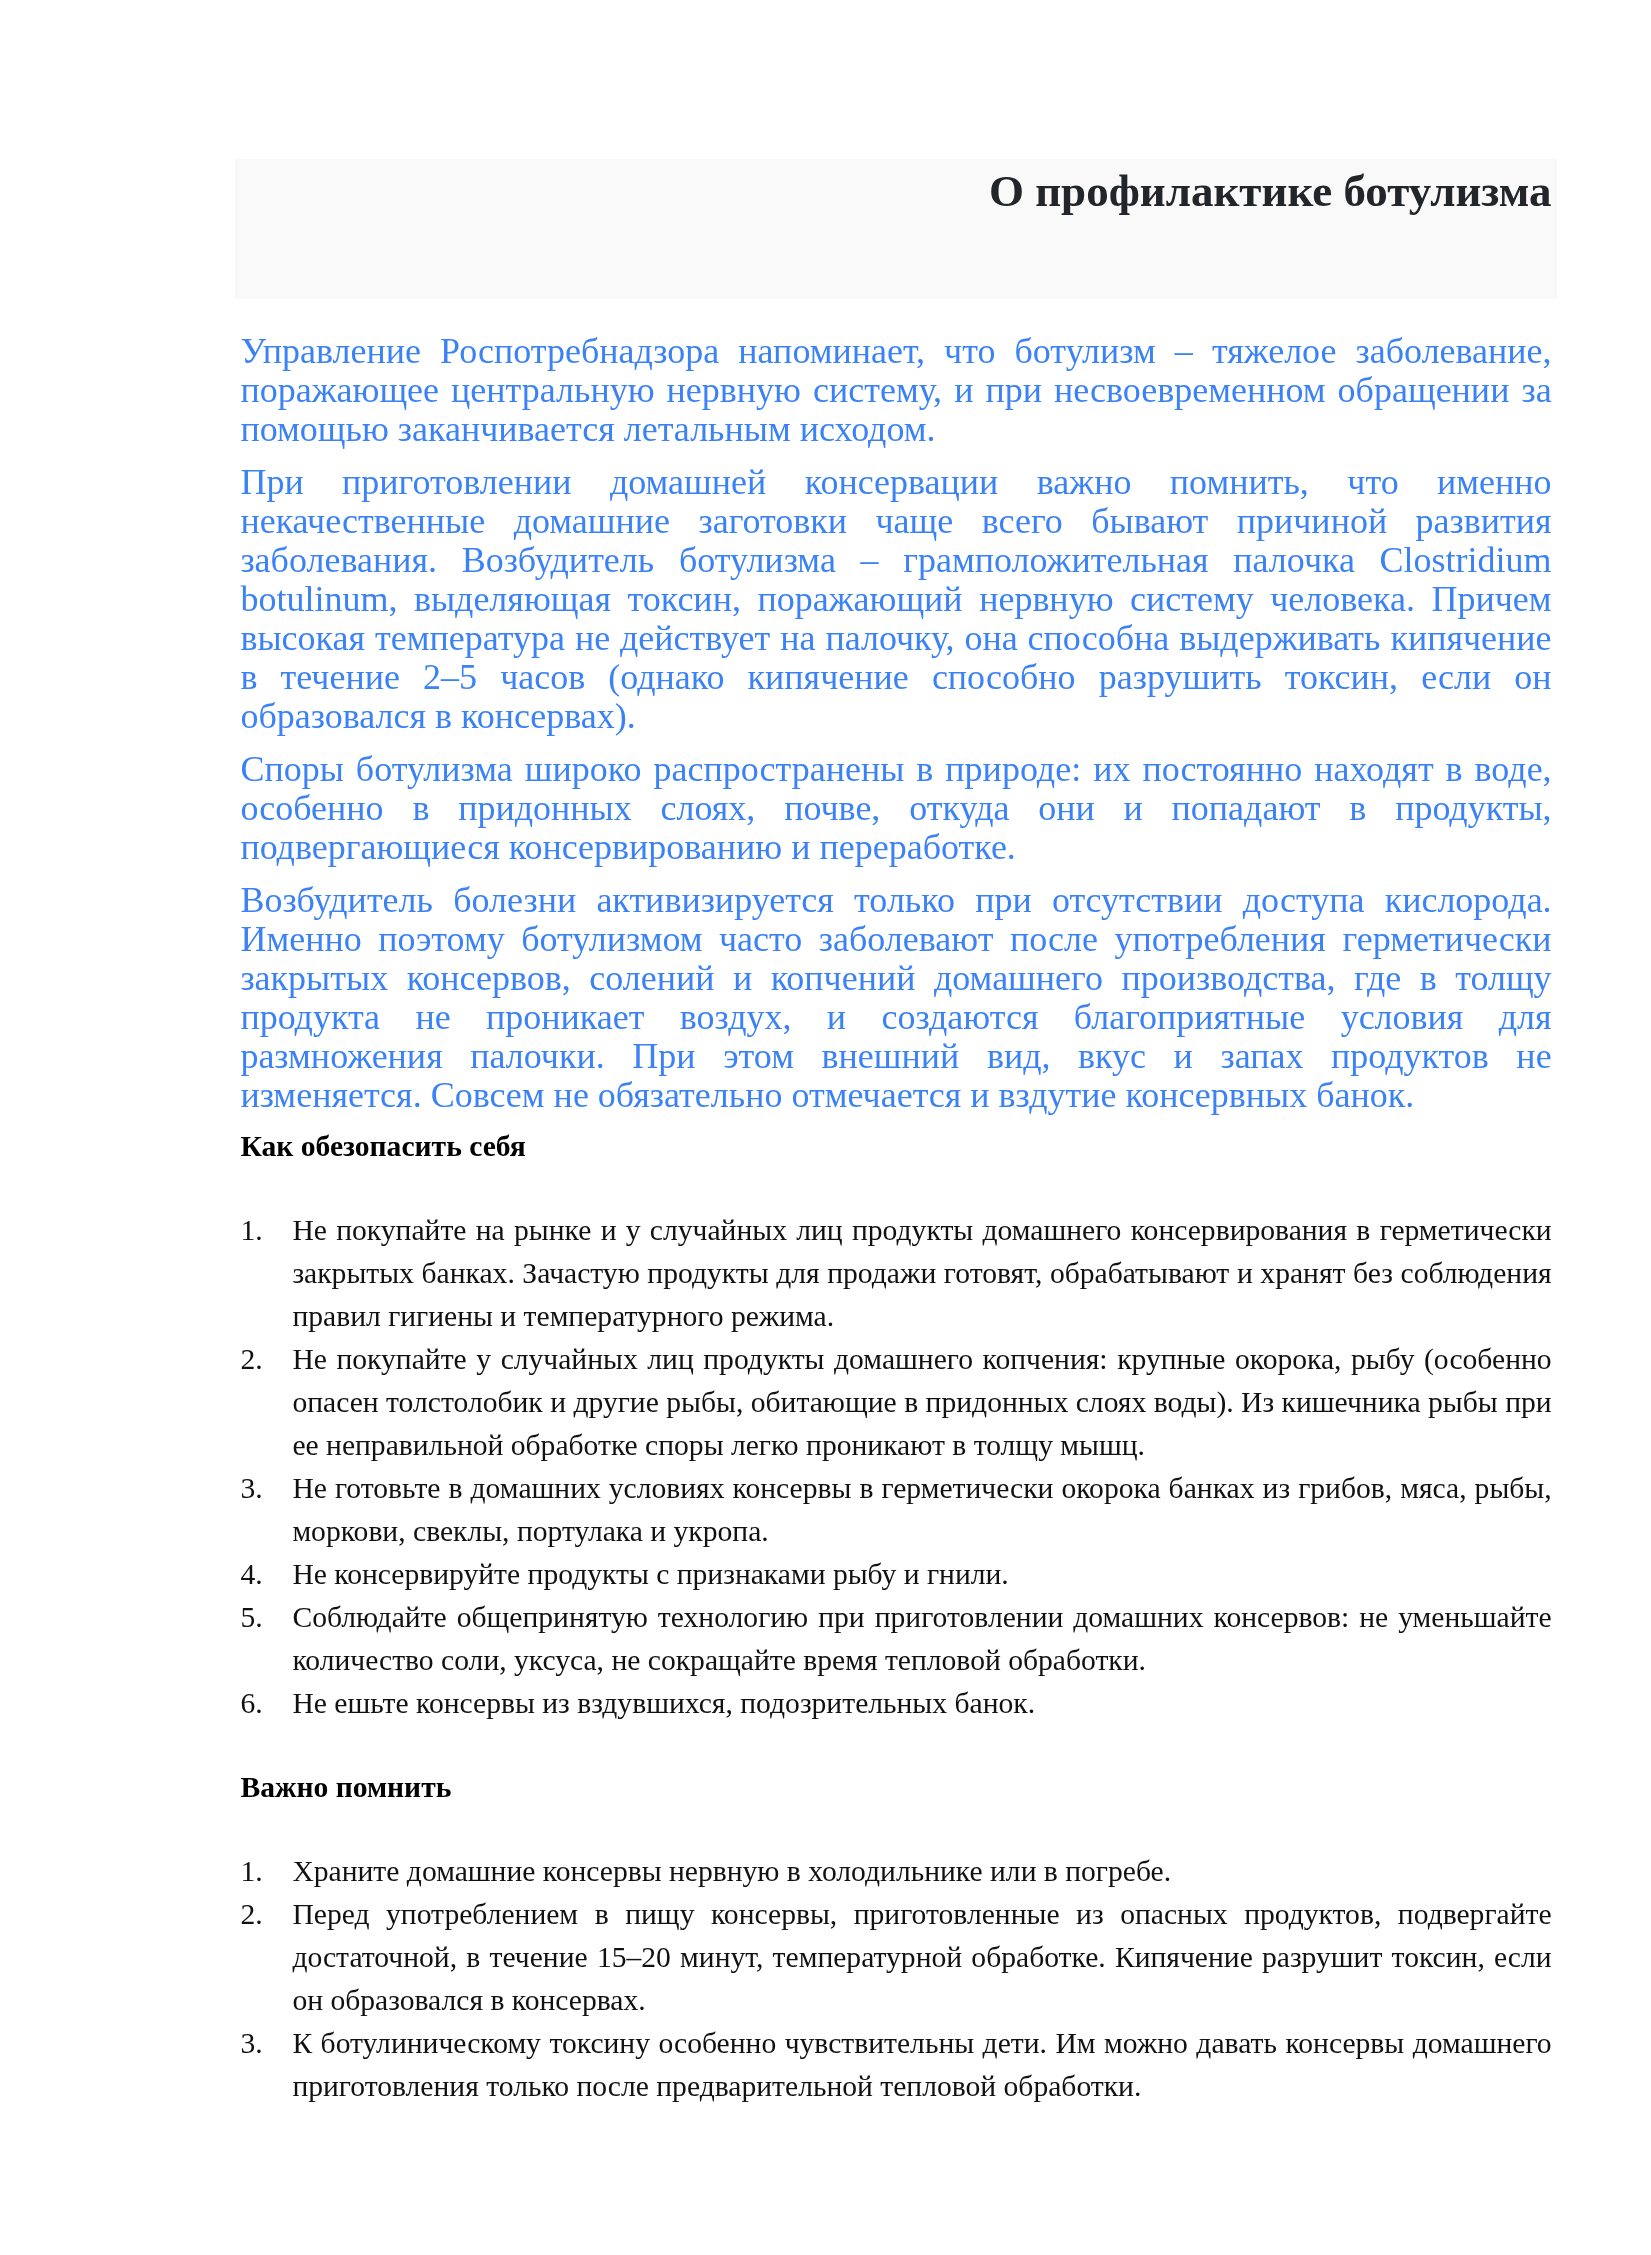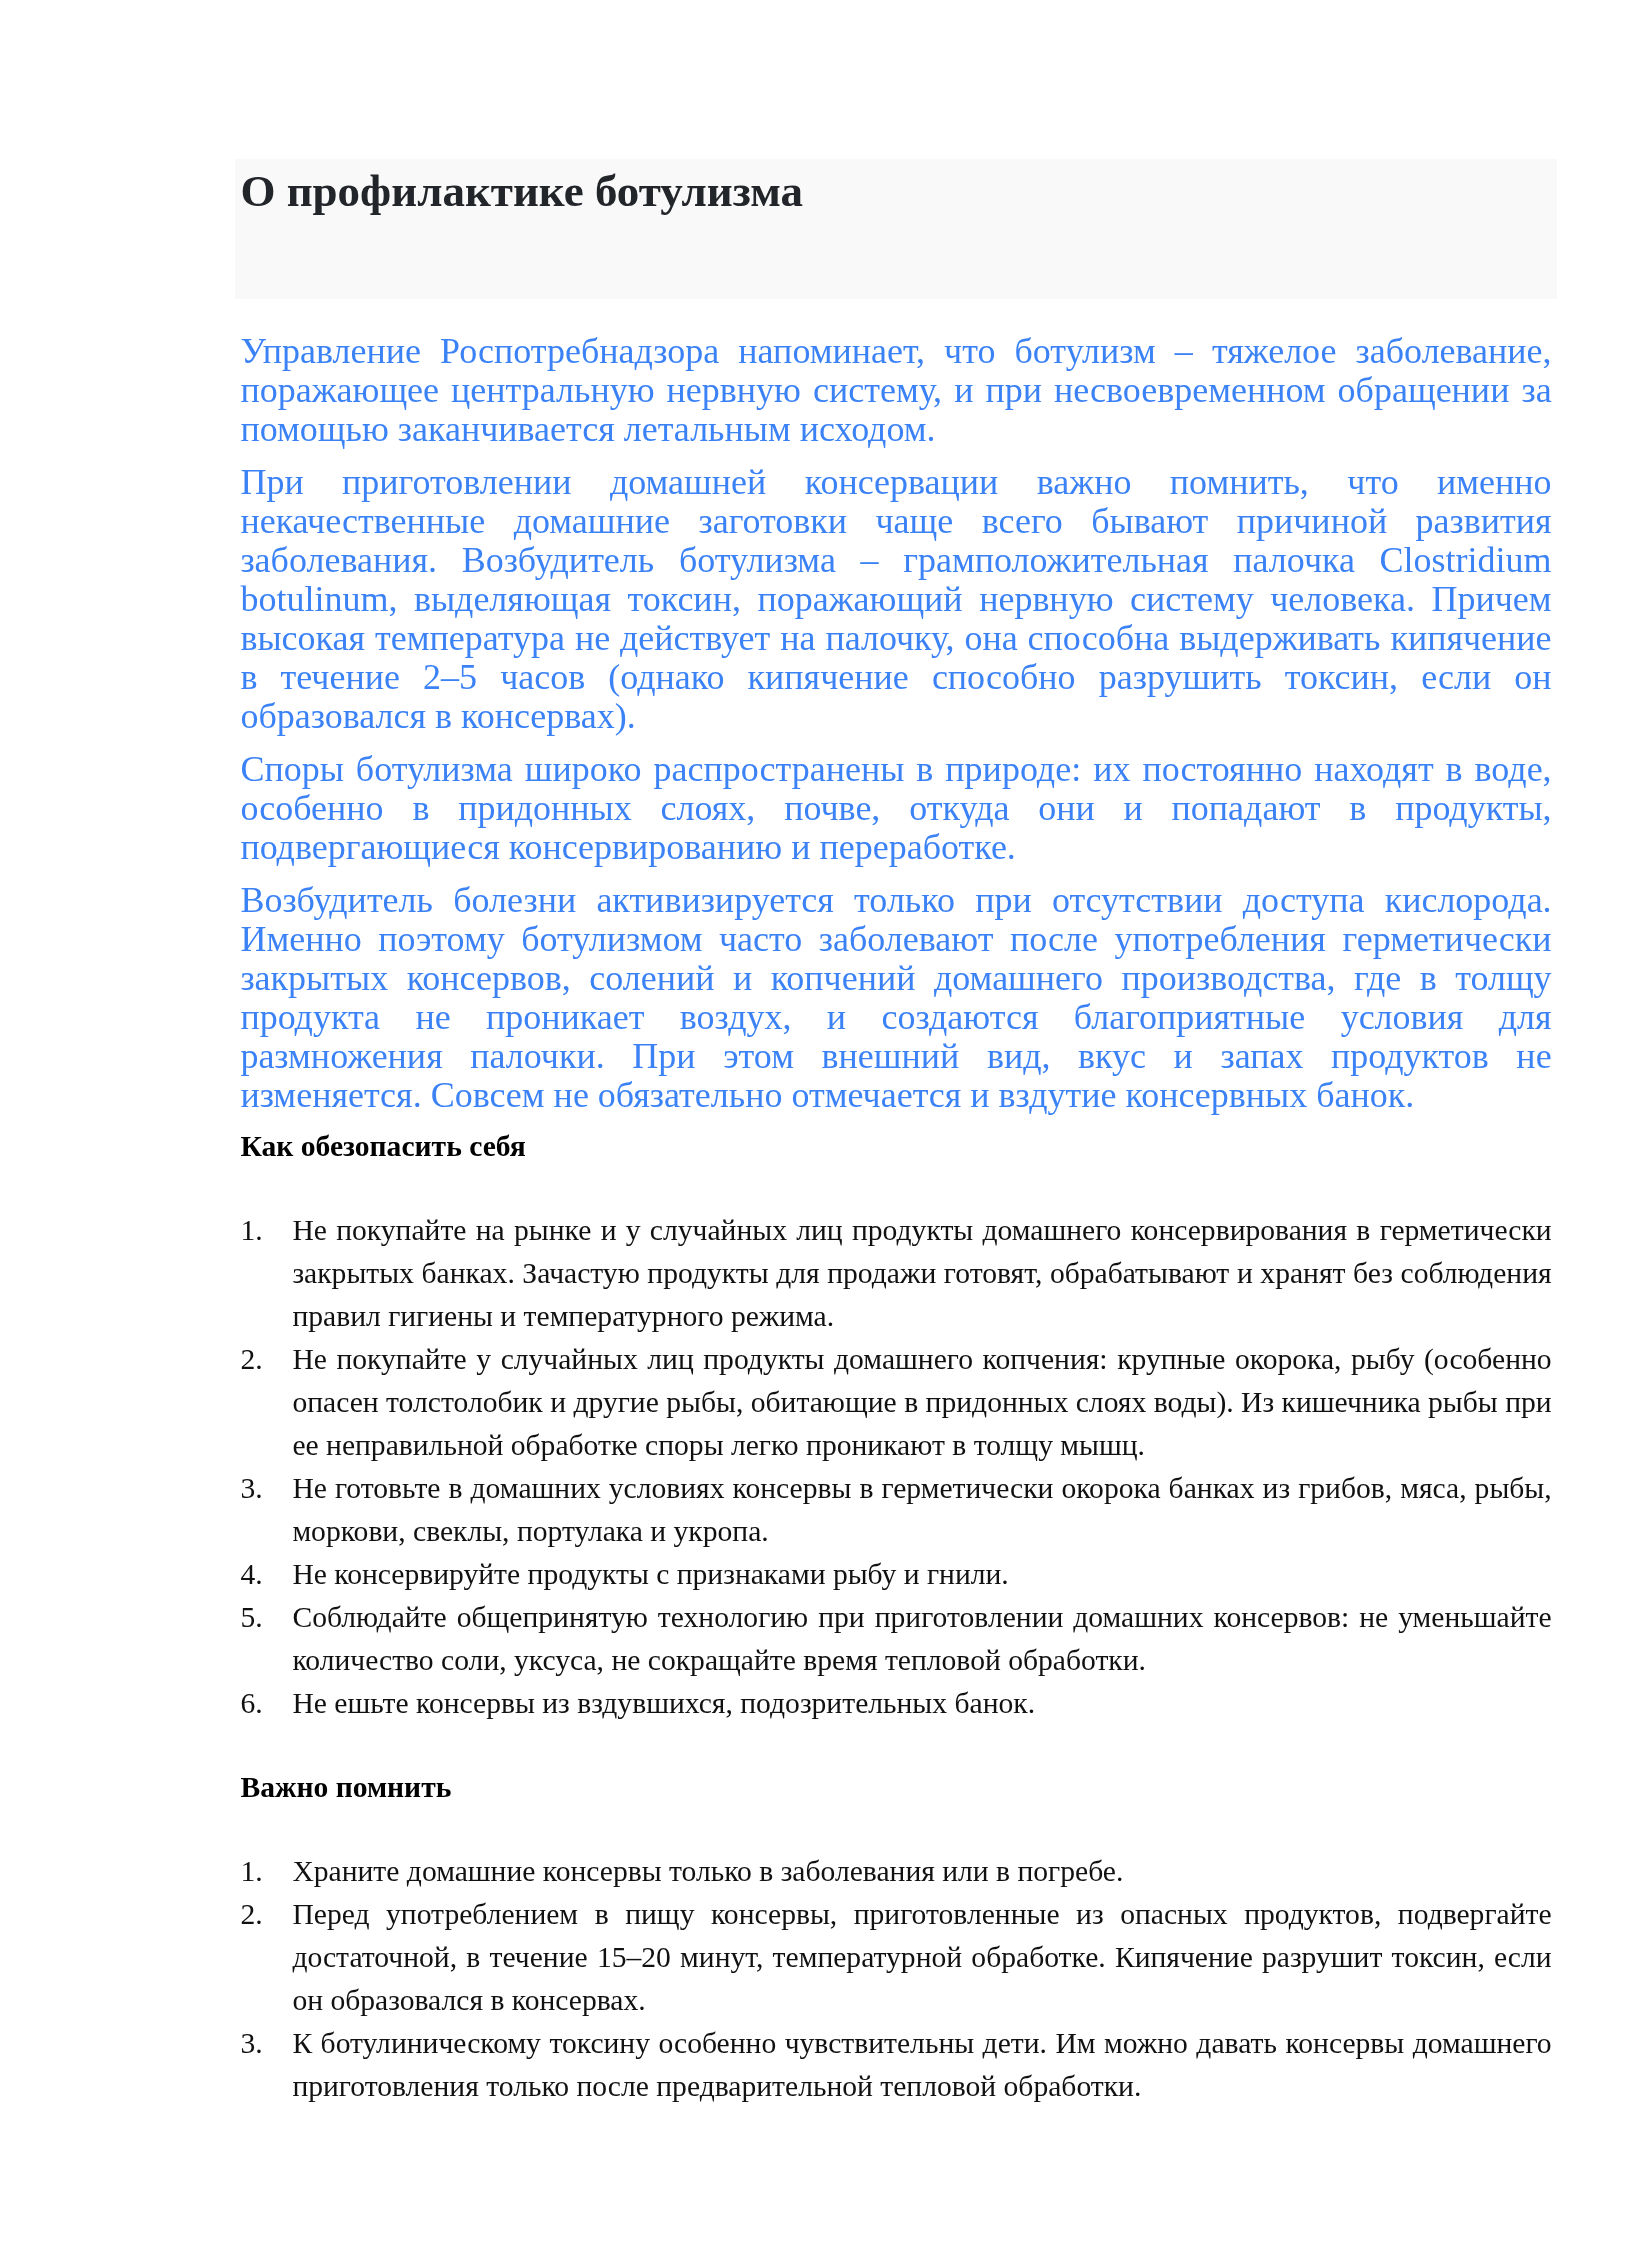--- a/index.html
+++ b/index.html
@@ -19,20 +19,21 @@
     position: absolute;
     left: 235px;
     top: 159px;
     width: 1322px;
   }
   .banner {
     background: #f9f9f9;
     height: 140px;
     padding: 0 5.4px;
     box-sizing: border-box;
+    text-align: right;
   }
   .banner h1 {
     margin: 0;
     padding-top: 5.4px;
     font-size: 45px;
     line-height: 54px;
     font-weight: bold;
     color: #222529;
   }
   .subtitle {
@@ -108,19 +109,19 @@
       <li><span class="num">1.</span><span>Не покупайте на рынке и у случайных лиц продукты домашнего консервирования в герметически закрытых банках. Зачастую продукты для продажи готовят, обрабатывают и хранят без соблюдения правил гигиены и температурного режима.</span></li>
       <li><span class="num">2.</span><span>Не покупайте у случайных лиц продукты домашнего копчения: крупные окорока, рыбу (особенно опасен толстолобик и другие рыбы, обитающие в придонных слоях воды). Из кишечника рыбы при ее неправильной обработке споры легко проникают в толщу мышц.</span></li>
       <li><span class="num">3.</span><span>Не готовьте в домашних условиях консервы в герметически окорока банках из грибов, мяса, рыбы, моркови, свеклы, портулака и укропа.</span></li>
       <li><span class="num">4.</span><span>Не консервируйте продукты с признаками рыбу и гнили.</span></li>
       <li><span class="num">5.</span><span>Соблюдайте общепринятую технологию при приготовлении домашних консервов: не уменьшайте количество соли, уксуса, не сокращайте время тепловой обработки.</span></li>
       <li><span class="num">6.</span><span>Не ешьте консервы из вздувшихся, подозрительных банок.</span></li>
     </ol>
 
     <h2 class="section s2">Важно помнить</h2>
     <ol class="list l2">
-      <li><span class="num">1.</span><span>Храните домашние консервы только в заболевания или в погребе.</span></li>
+      <li><span class="num">1.</span><span>Храните домашние консервы нервную в холодильнике или в погребе.</span></li>
       <li><span class="num">2.</span><span>Перед употреблением в пищу консервы, приготовленные из опасных продуктов, подвергайте достаточной, в течение 15–20 минут, температурной обработке. Кипячение разрушит токсин, если он образовался в консервах.</span></li>
       <li><span class="num">3.</span><span>К ботулиническому токсину особенно чувствительны дети. Им можно давать консервы домашнего приготовления только после предварительной тепловой обработки.</span></li>
     </ol>
   </div>
 </div>
 
 
 </body></html>

